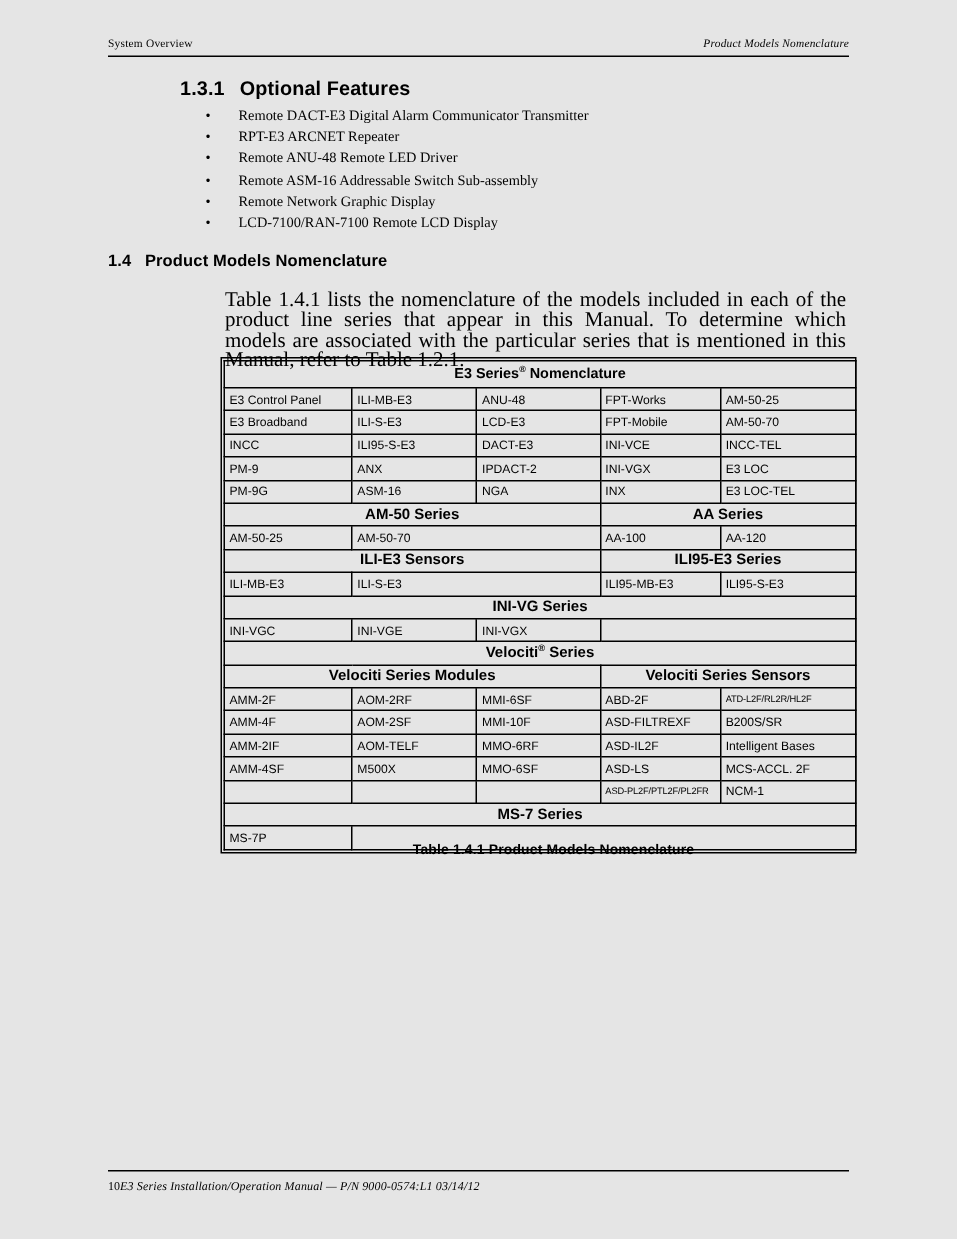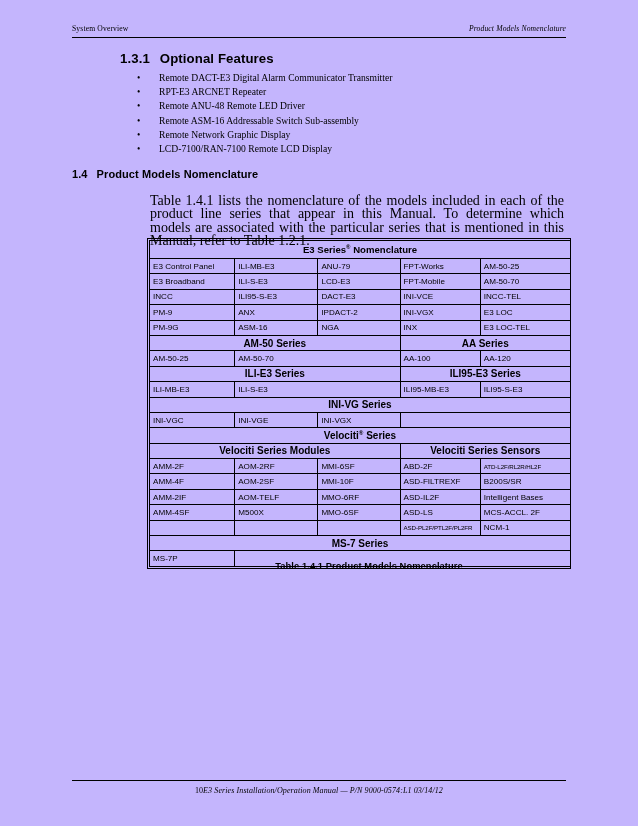--- a/index.html
+++ b/index.html
@@ -8,21 +8,21 @@
     background: #ffffff;
   }
   body {
     font-family: "Liberation Serif", serif;
     color: #000000;
   }
   .page {
     position: relative;
     width: 638px;
     height: 826px;
-    background: #c4b5fd;
+    background: #e5e5e5;
     overflow: hidden;
     box-sizing: border-box;
     text-decoration: underline;
   }
 
   
   .running-header {
     position: absolute;
     left: 72px;
     top: 24px;
@@ -172,21 +172,21 @@
     width: 494px;
     height: 1px;
     background: #000000;
   }
   .running-footer {
     position: absolute;
     left: 72px;
     top: 786px;
     width: 494px;
     display: flex;
-    justify-content: center;
+    justify-content: flex-start;
     align-items: baseline;
     font-family: "Liberation Serif", serif;
     font-size: 8px;
   }
   .running-footer .ftr-right {
     font-style: italic;
     letter-spacing: 0.1px;
   }
 </style>
 </head>
@@ -249,21 +249,21 @@
         </colgroup>
         <tbody>
 
           <tr>
             <td class="title" colspan="5"><span>E3 Series</span><sup class="reg">®</sup><span> Nomenclature</span></td>
           </tr>
 
           <tr>
             <td>E3 Control Panel</td>
             <td>ILI-MB-E3</td>
-            <td>ANU-79</td>
+            <td>ANU-48</td>
             <td>FPT-Works</td>
             <td>AM-50-25</td>
           </tr>
           <tr>
             <td>E3 Broadband</td>
             <td>ILI-S-E3</td>
             <td>LCD-E3</td>
             <td>FPT-Mobile</td>
             <td>AM-50-70</td>
           </tr>
@@ -294,21 +294,21 @@
             <td class="section" colspan="2">AA Series</td>
           </tr>
           <tr>
             <td>AM-50-25</td>
             <td colspan="2">AM-50-70</td>
             <td>AA-100</td>
             <td>AA-120</td>
           </tr>
 
           <tr>
-            <td class="section" colspan="3">ILI-E3 Series</td>
+            <td class="section" colspan="3">ILI-E3 Sensors</td>
             <td class="section" colspan="2">ILI95-E3 Series</td>
           </tr>
           <tr>
             <td>ILI-MB-E3</td>
             <td colspan="2">ILI-S-E3</td>
             <td>ILI95-MB-E3</td>
             <td>ILI95-S-E3</td>
           </tr>
 
           <tr>

